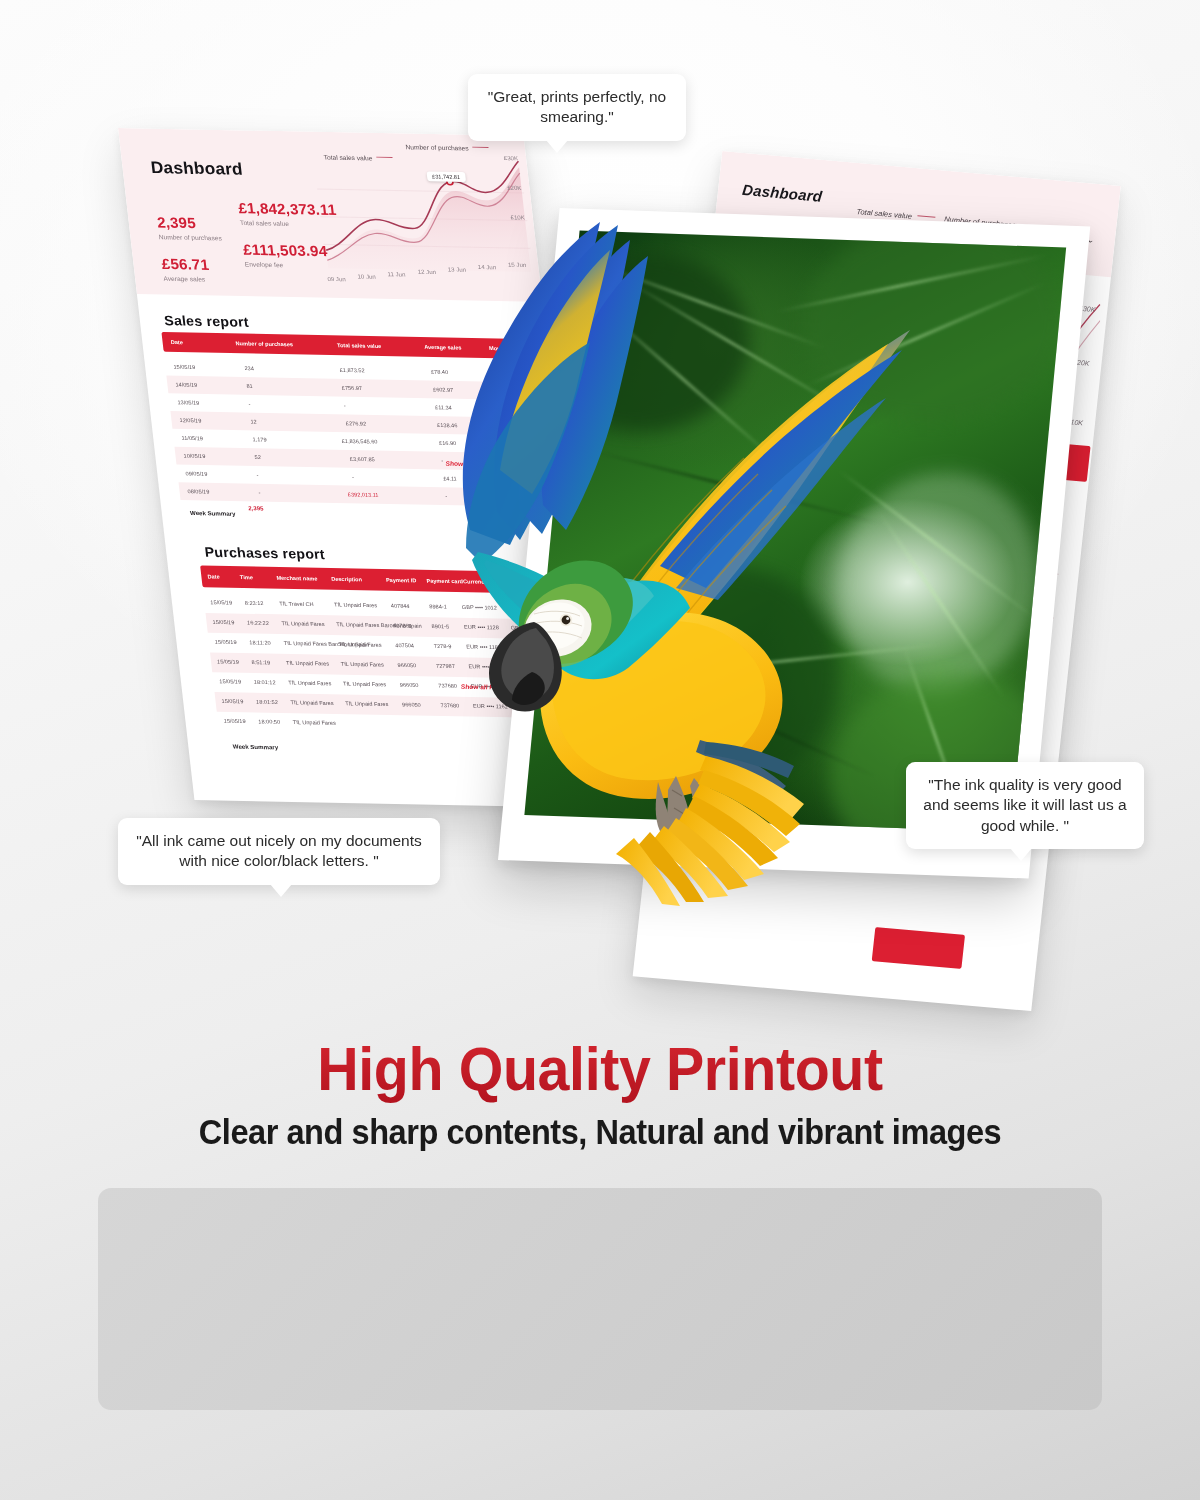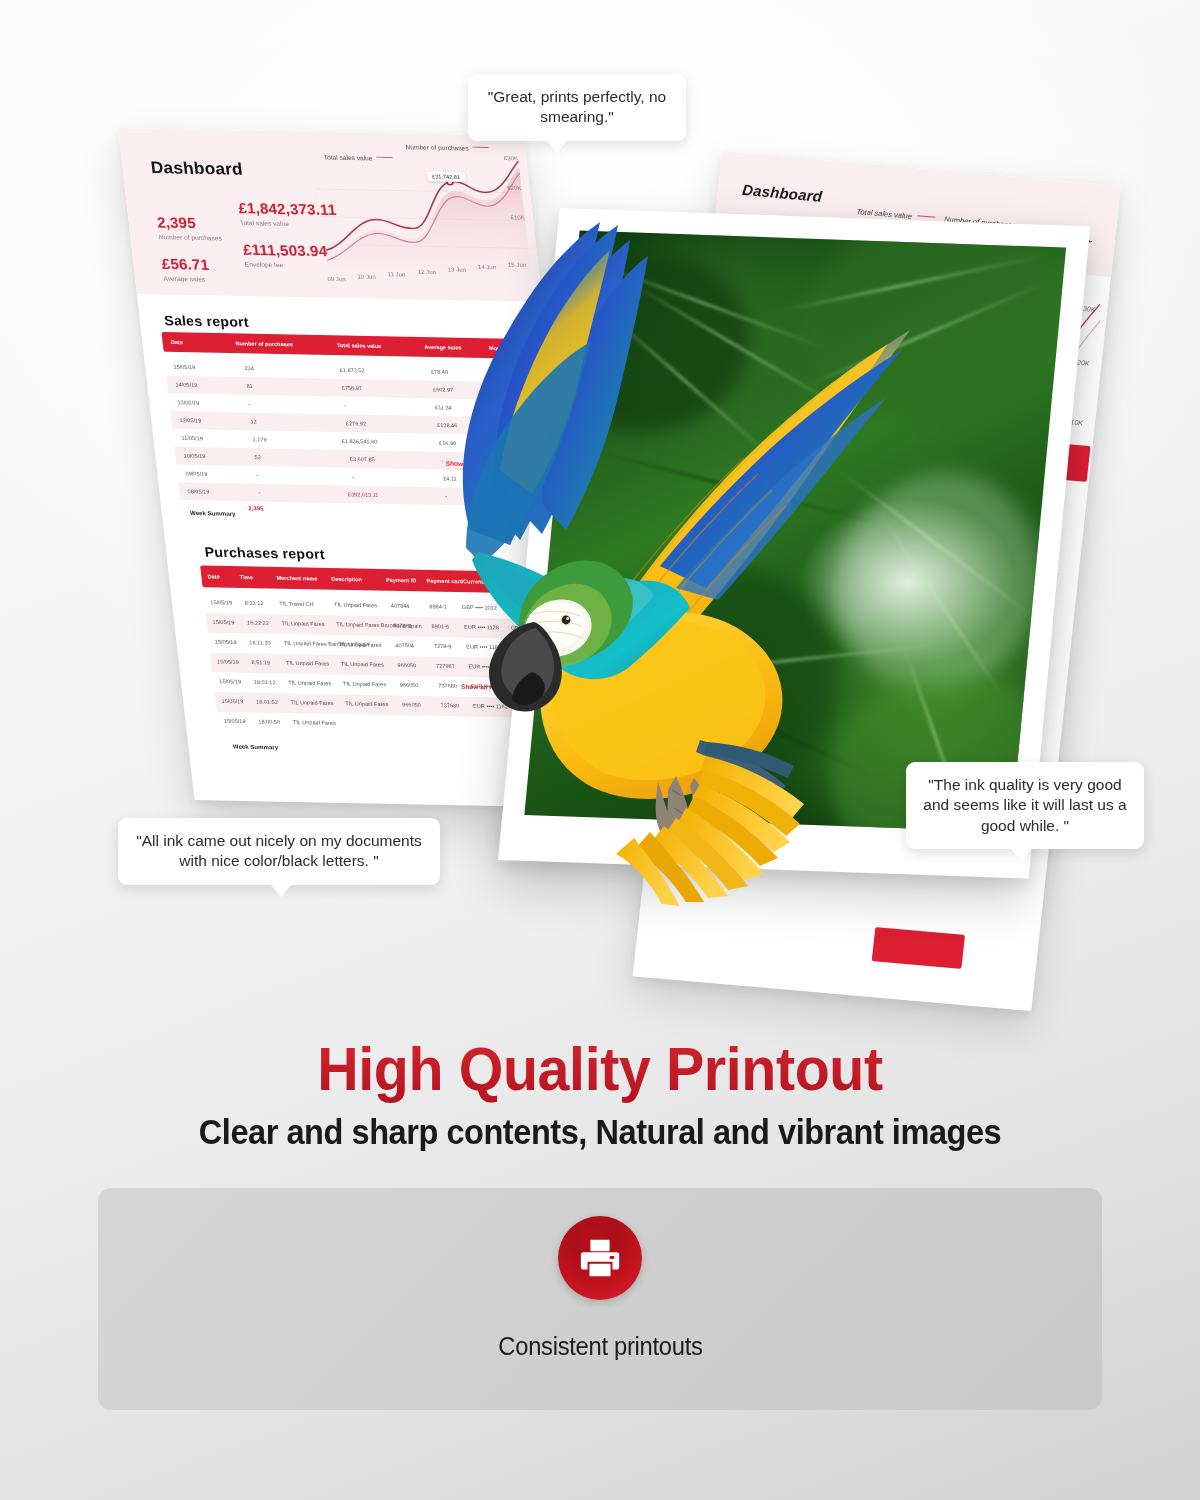--- a/index.html
+++ b/index.html
@@ -679,27 +679,16 @@
       <span class="tail"></span>
     </div>
   </div>
 
   <div id="headline">High Quality Printout</div>
   <div id="subhead">Clear and sharp contents, Natural and vibrant images</div>
 
   <div id="feature-bar">
 
 
-    <div class="feature">
-      <div class="feat-circle">
-        <svg viewBox="0 0 48 48">
-          <rect x="14" y="5" width="20" height="12" rx="1"></rect>
-          <path d="M7 18h34a3 3 0 0 1 3 3v12a3 3 0 0 1-3 3h-4v-8H11v8H7a3 3 0 0 1-3-3V21a3 3 0 0 1 3-3z"></path>
-          <rect x="34" y="22" width="5" height="3" rx="1.2" fill="#b8101a"></rect>
-          <rect x="13" y="30" width="22" height="13" rx="1"></rect>
-        </svg>
-      </div>
-      <div class="feat-label">Consistent printouts</div>
-    </div>
 
 
   </div>
 </div>
 
 </body></html>

